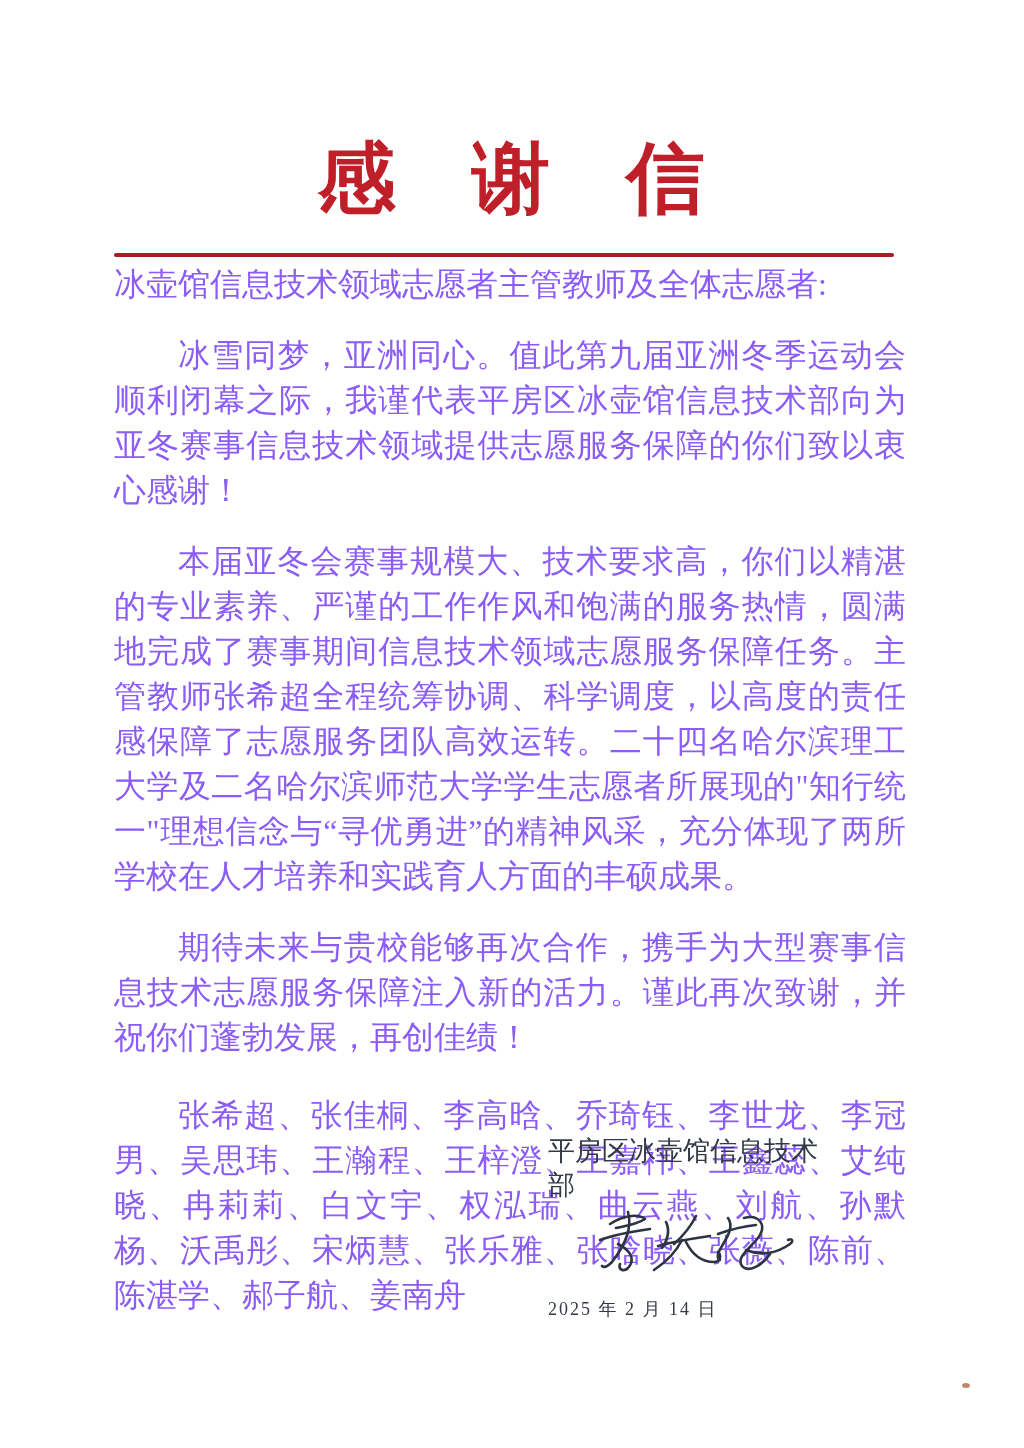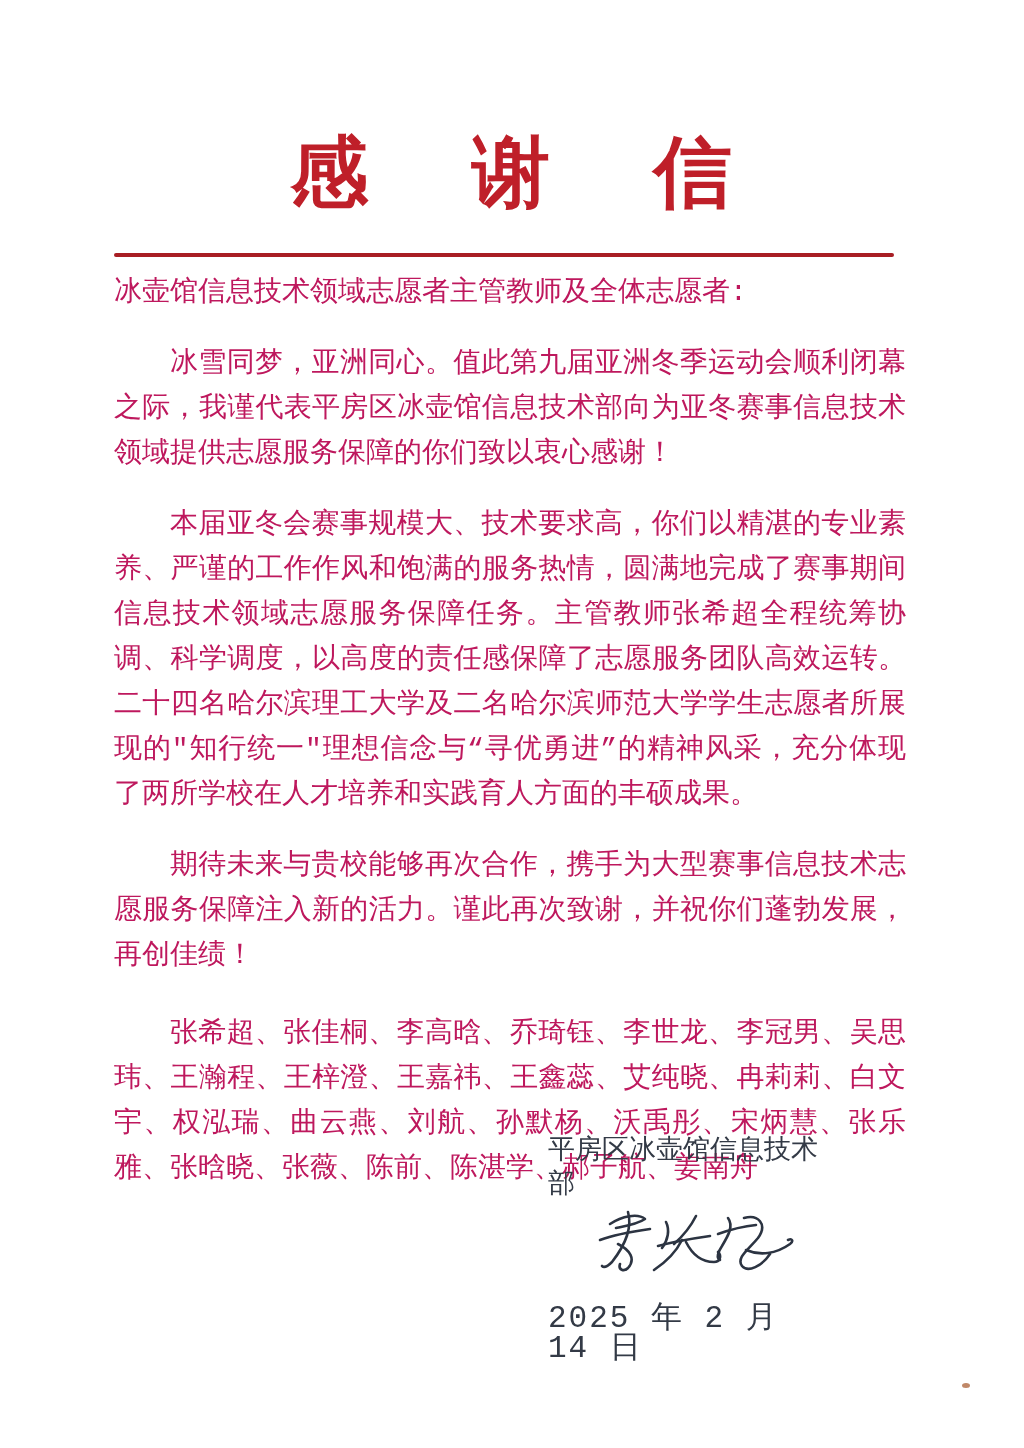--- a/index.html
+++ b/index.html
@@ -3,21 +3,21 @@
 <meta charset="utf-8">
 <style>
   * { margin: 0; padding: 0; box-sizing: border-box; }
   html, body { background: #ffffff; }
   .page {
     position: relative;
     width: 1024px;
     height: 1448px;
     background: #ffffff;
     overflow: hidden;
-    font-family: Liberation Mono, monospace;
+    font-family: Liberation Serif, serif;
   }
   .title {
     position: absolute;
     top: 136px;
     left: 0;
     width: 100%;
     text-align: center;
     font-size: 78px;
     line-height: 1.1;
     font-weight: bold;
@@ -29,25 +29,25 @@
     position: absolute;
     top: 253px;
     left: 114px;
     width: 780px;
     height: 4px;
     background: #a81e24;
     border-radius: 2px;
   }
   .body {
     position: absolute;
-    top: 270px;
+    top: 262px;
     left: 114px;
     width: 792px;
-    color: #be185d;
-    font-size: 28px;
+    color: #8b5cf6;
+    font-size: 32px;
     line-height: 45px;
     text-align: justify;
   }
   .salutation {
     text-indent: 0;
   }
   .para {
     margin-top: 26px;
     text-indent: 2em;
   }
@@ -68,23 +68,23 @@
   }
   .sig-org {
     font-size: 27px;
     line-height: 34px;
   }
   .sig-hand {
     display: block;
     margin: 2px auto 0 auto;
   }
   .sig-date {
-    font-size: 31px;
+    font-size: 18px;
     line-height: 30px;
-    margin-top: 20px;
+    margin-top: 10px;
     letter-spacing: 2px;
   }
   .speck {
     position: absolute;
     top: 1383px;
     left: 962px;
     width: 8px;
     height: 5px;
     background: #b06a42;
     border-radius: 50%;

